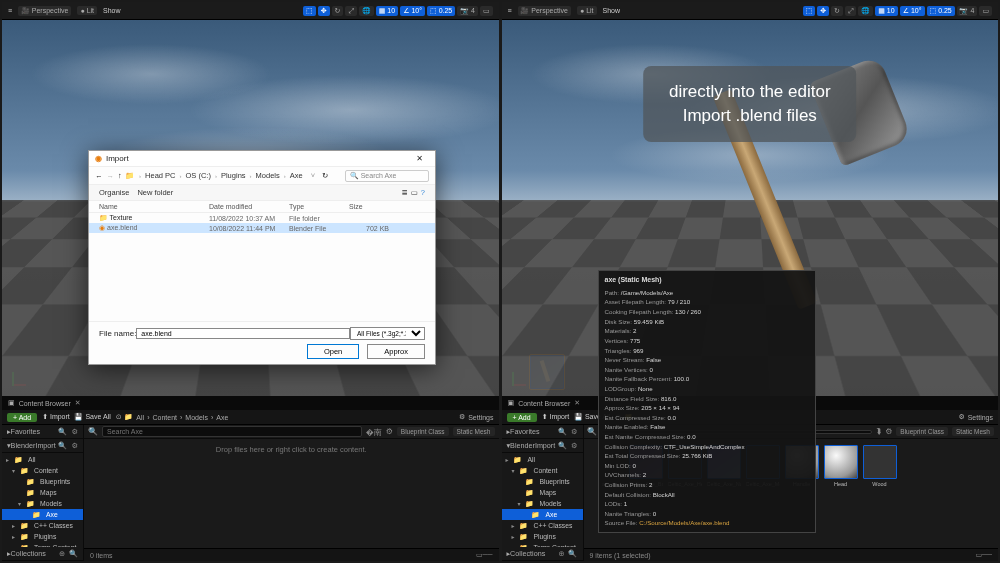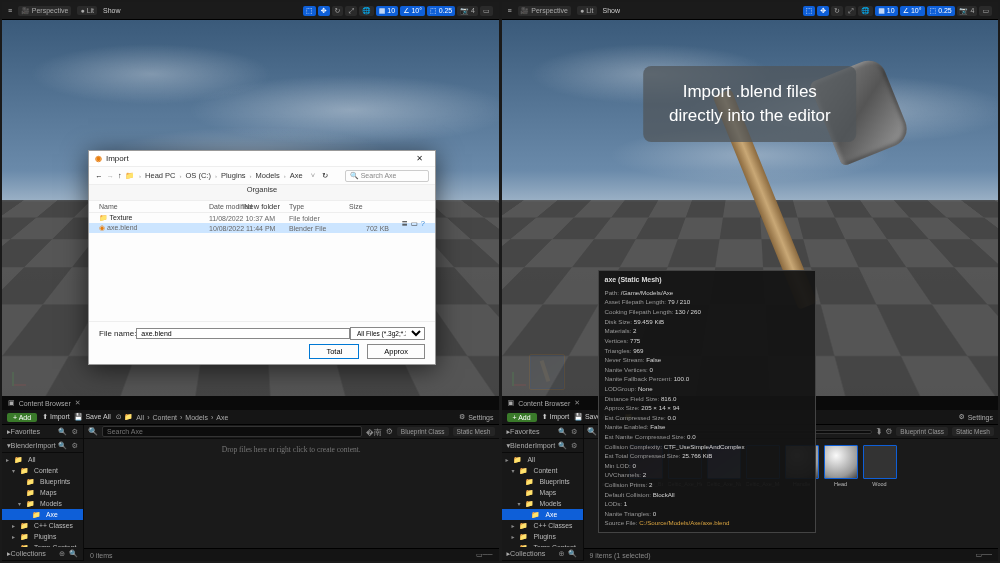--- a/index.html
+++ b/index.html
@@ -27,21 +27,21 @@
 .gizmo::after { content:''; position:absolute; left:2px; bottom:2px; width:2px; height:14px; background:#3d3; }
 
 
 .file-dialog { position:absolute; top:130px; left:86px; width:348px; background:#fdfdfd; border:1px solid #999; box-shadow:0 4px 24px rgba(0,0,0,.6); color:#222; font-size:8px; z-index:4; }
 .fd-title { height:16px; background:#fff; display:flex; align-items:center; padding:0 6px; border-bottom:1px solid #eee; }
 .fd-title .close { margin-left:auto; padding:0 6px; cursor:pointer; }
 .fd-path { height:18px; display:flex; align-items:center; gap:4px; padding:0 6px; border-bottom:1px solid #eee; font-size:7.5px; }
 .fd-path .crumb { color:#333; }
 .fd-path .sep { color:#999; font-size:6px; }
 .fd-search { margin-left:auto; width:84px; border:1px solid #ccc; padding:1px 4px; font-size:7px; color:#888; border-radius:2px; }
-.fd-toolbar { height:16px; display:flex; align-items:center; padding:0 10px; gap:8px; background:#f7f7f7; border-bottom:1px solid #eee; font-size:7.5px; color:#333;flex-direction:column; }
+.fd-toolbar { height:16px; display:flex; align-items:center; padding:0 10px; gap:8px; background:#f7f7f7; border-bottom:1px solid #eee; font-size:7.5px; color:#333; }
 .fd-toolbar .tb-icons { margin-left:auto; display:flex; gap:3px; }
 .fd-header { display:flex; padding:2px 10px; font-size:7px; color:#555; border-bottom:1px solid #eee; }
 .fd-header span:nth-child(1){width:110px}.fd-header span:nth-child(2){width:80px}.fd-header span:nth-child(3){width:60px}.fd-header span:nth-child(4){width:40px}
 .fd-row { display:flex; padding:1px 10px; font-size:7px; align-items:center; }
 .fd-row.sel { background:#cce5ff; }
 .fd-row span:nth-child(1){width:110px}.fd-row span:nth-child(2){width:80px;color:#666}.fd-row span:nth-child(3){width:60px;color:#666}.fd-row span:nth-child(4){width:40px;text-align:right;color:#666}
 .fd-body { height:108px; }
 .fd-bottom { padding:5px 10px; display:flex; flex-direction:column; gap:4px; border-top:1px solid #eee; }
 .fd-fn-row { display:flex; align-items:center; gap:0; }
 .fd-input { flex:1; border:1px solid #888; padding:1px 4px; font-size:7px; }
@@ -65,21 +65,21 @@
 .tree-item { padding:0.5px 4px; display:flex; align-items:center; gap:2px; color:#bbb; font-size:6.8px; white-space:nowrap; }
 .tree-item.d1{padding-left:10px}.tree-item.d2{padding-left:16px}.tree-item.d3{padding-left:22px}
 .tree-item.sel { background:#0e5fd8; color:#fff; }
 .tree-item .fold { width:12px; height:10px; color:#d9a441; display:inline-flex; align-items:center; font-size:7px; }
 .tree-item .caret { color:#888; font-size:6px; width:6px; }
 .cb-content { flex:1; display:flex; flex-direction:column; }
 .cb-search-row { height:14px; display:flex; align-items:center; padding:0 4px; gap:4px; border-bottom:1px solid #0a0a0a; }
 .cb-search { flex:1; background:#0c0c0c; border:1px solid #333; padding:1px 4px; font-size:7px; color:#888; border-radius:2px; }
 .filter-chip { background:#252525; padding:1px 4px; font-size:6.5px; color:#999; border-radius:2px; }
 .cb-grid { flex:1; display:flex; align-items:flex-start; padding:6px; gap:5px; position:relative; }
-.cb-empty { flex:1; display:flex; align-items:center; justify-content:center; color:#777; font-size:7.5px;font-family:Liberation Serif, serif; }
+.cb-empty { flex:1; display:flex; align-items:center; justify-content:center; color:#777; font-size:7.5px; }
 .asset { width:34px; display:flex; flex-direction:column; align-items:center; gap:2px; }
 .asset .thumb { width:34px; height:34px; background:#333; border:1px solid #0e5fd8; border-radius:1px; }
 .asset.sel .thumb { outline:1px solid #ff8c00; }
 .asset .thumb.axe { background:linear-gradient(145deg,#3a4a5a,#5a6a7a); position:relative; }
 .asset .thumb.axe::after { content:''; position:absolute; top:4px; left:12px; width:4px; height:22px; background:#c9a876; transform:rotate(-18deg); }
 .asset .thumb.purple { background:linear-gradient(145deg,#6a5a9a,#9a8aca); }
 .asset .thumb.normal { background:linear-gradient(145deg,#8a7aff,#aaccff); }
 .asset .thumb.sphere { background:radial-gradient(circle at 35% 30%,#fafafa,#999 70%,#444); border-radius:1px; }
 .asset .lbl { font-size:5.5px; color:#bbb; width:34px; overflow:hidden; text-align:center; line-height:1.1; }
 .cb-status { height:13px; background:#141414; border-top:1px solid #000; display:flex; align-items:center; padding:0 6px; font-size:7px; color:#888; }
@@ -169,21 +169,21 @@
               <span>702 KB</span>
           </div>
         </div>
         <div class="fd-bottom">
           <div class="fd-fn-row">
             <span>File name:</span>
             <input class="fd-input" value="axe.blend" style="">
             <select class="fd-select"><option>All Files (*.3g2;*.3gp;*.3gp2;*.3gpp;*.b</option></select>
           </div>
           <div class="fd-btns">
-            <button class="fd-btn primary">Total</button>
+            <button class="fd-btn primary">Open</button>
             <button class="fd-btn">Approx</button>
           </div>
         </div>
       </div>
     </div>
 
     <div class="cb-tab">
       <span>▣</span>
       <span>Content Browser</span>
       <span class="tab-x">✕</span>
@@ -308,22 +308,22 @@
 
     <div class="viewport">
       <div class="clouds"></div>
       <div class="floor"></div>
       <div class="gizmo"></div>
       <div class="axe">
         <div class="axe-handle"></div>
         <div class="axe-head"></div>
       </div>
       <div class="caption-box">
+        <div>directly into the editor</div>
         <div>Import .blend files</div>
-        <div>directly into the editor</div>
       </div>
     </div>
 
     <div class="tooltip">
       <div class="tt-title">axe (Static Mesh)</div>
       <div id="tooltip-rows">
           <div><span class="k">Path:</span> <span class="v">/Game/Models/Axe</span></div>
           <div><span class="k">Asset Filepath Length:</span> <span class="v">79 / 210</span></div>
           <div><span class="k">Cooking Filepath Length:</span> <span class="v">130 / 260</span></div>
           <div><span class="k">Disk Size:</span> <span class="v">59.459 KiB</span></div>

